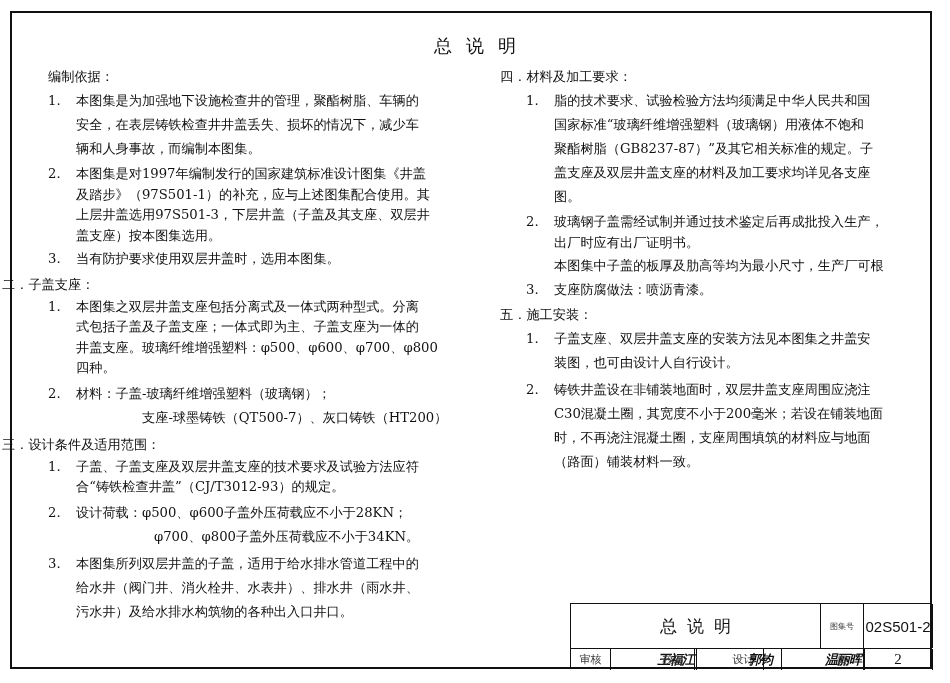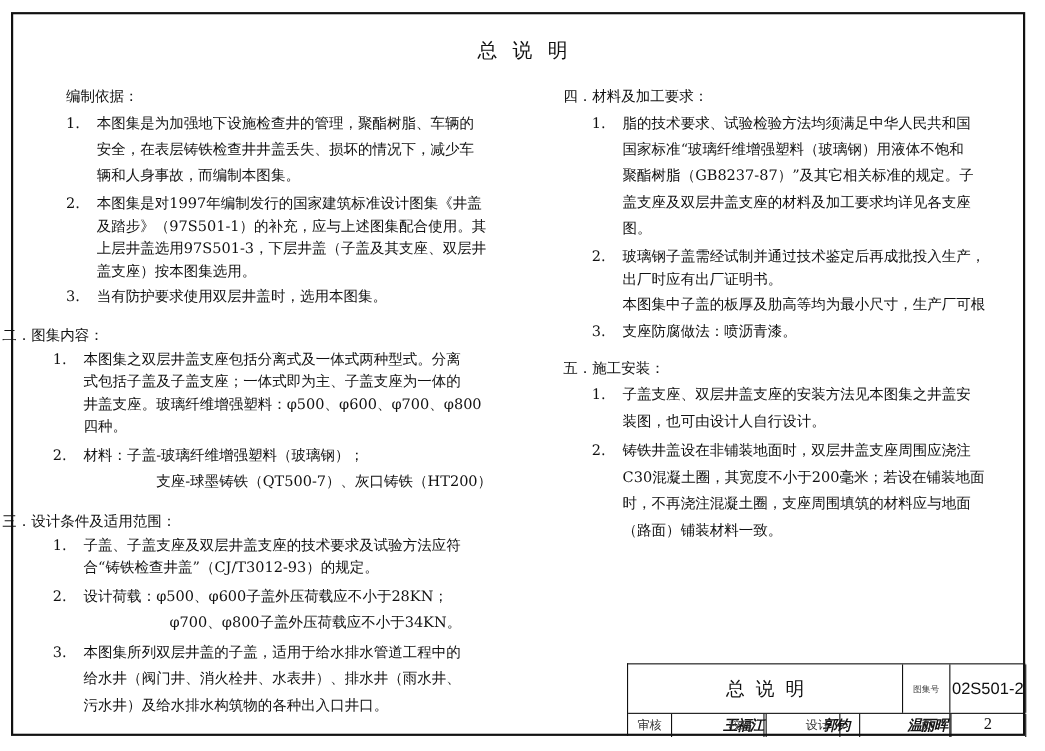--- a/index.html
+++ b/index.html
@@ -13,21 +13,21 @@
     border: 2px solid #111; box-sizing: border-box;
   }
   .page-title {
     position: absolute; left: 0; width: 950px; top: 34px; text-align: center;
     font-size: 18px; letter-spacing: 14px; font-family: "DejaVu Sans", sans-serif;
     padding-left: 14px; box-sizing: border-box;
   }
   .col { position: absolute; font-size: 13.2px; line-height: 20.5px; }
   .col-left { left: 22px; top: 65px; width: 448px; }
   .col-right { left: 500px; top: 65px; width: 430px; }
-  .sec { margin: 12px; }
+  .sec { margin: 0; }
   .sec-title { display: block; height: 24px; line-height: 24px; }
   .item { display: flex; margin-bottom: 3px; }
   .item-num { width: 28px; flex: 0 0 28px; text-align: left; padding-left: 26px; box-sizing: content-box; }
   .item-text { flex: 1; }
   .spaced { line-height: 24px; }
   .para { display: block; }
 
   
   .tb {
     position: absolute; left: 570px; top: 603px; width: 362px; height: 66px;
@@ -73,21 +73,21 @@
         <span class="para">盖支座）按本图集选用。</span>
       </span>
     </div>
     <div class="item">
       <span class="item-num">3.</span>
       <span class="item-text">当有防护要求使用双层井盖时，选用本图集。</span>
     </div>
   </div>
 
   <div class="sec" style="margin-left:-20px">
-    <span class="sec-title">二．图集内容：</span>
+    <span class="sec-title">二．子盖支座：</span>
     <div class="item" style="margin-left:20px">
       <span class="item-num">1.</span>
       <span class="item-text">
         <span class="para">本图集之双层井盖支座包括分离式及一体式两种型式。分离</span>
         <span class="para">式包括子盖及子盖支座；一体式即为主、子盖支座为一体的</span>
         <span class="para">井盖支座。玻璃纤维增强塑料：φ500、φ600、φ700、φ800</span>
         <span class="para">四种。</span>
       </span>
     </div>
     <div class="item spaced" style="margin-left:20px">

